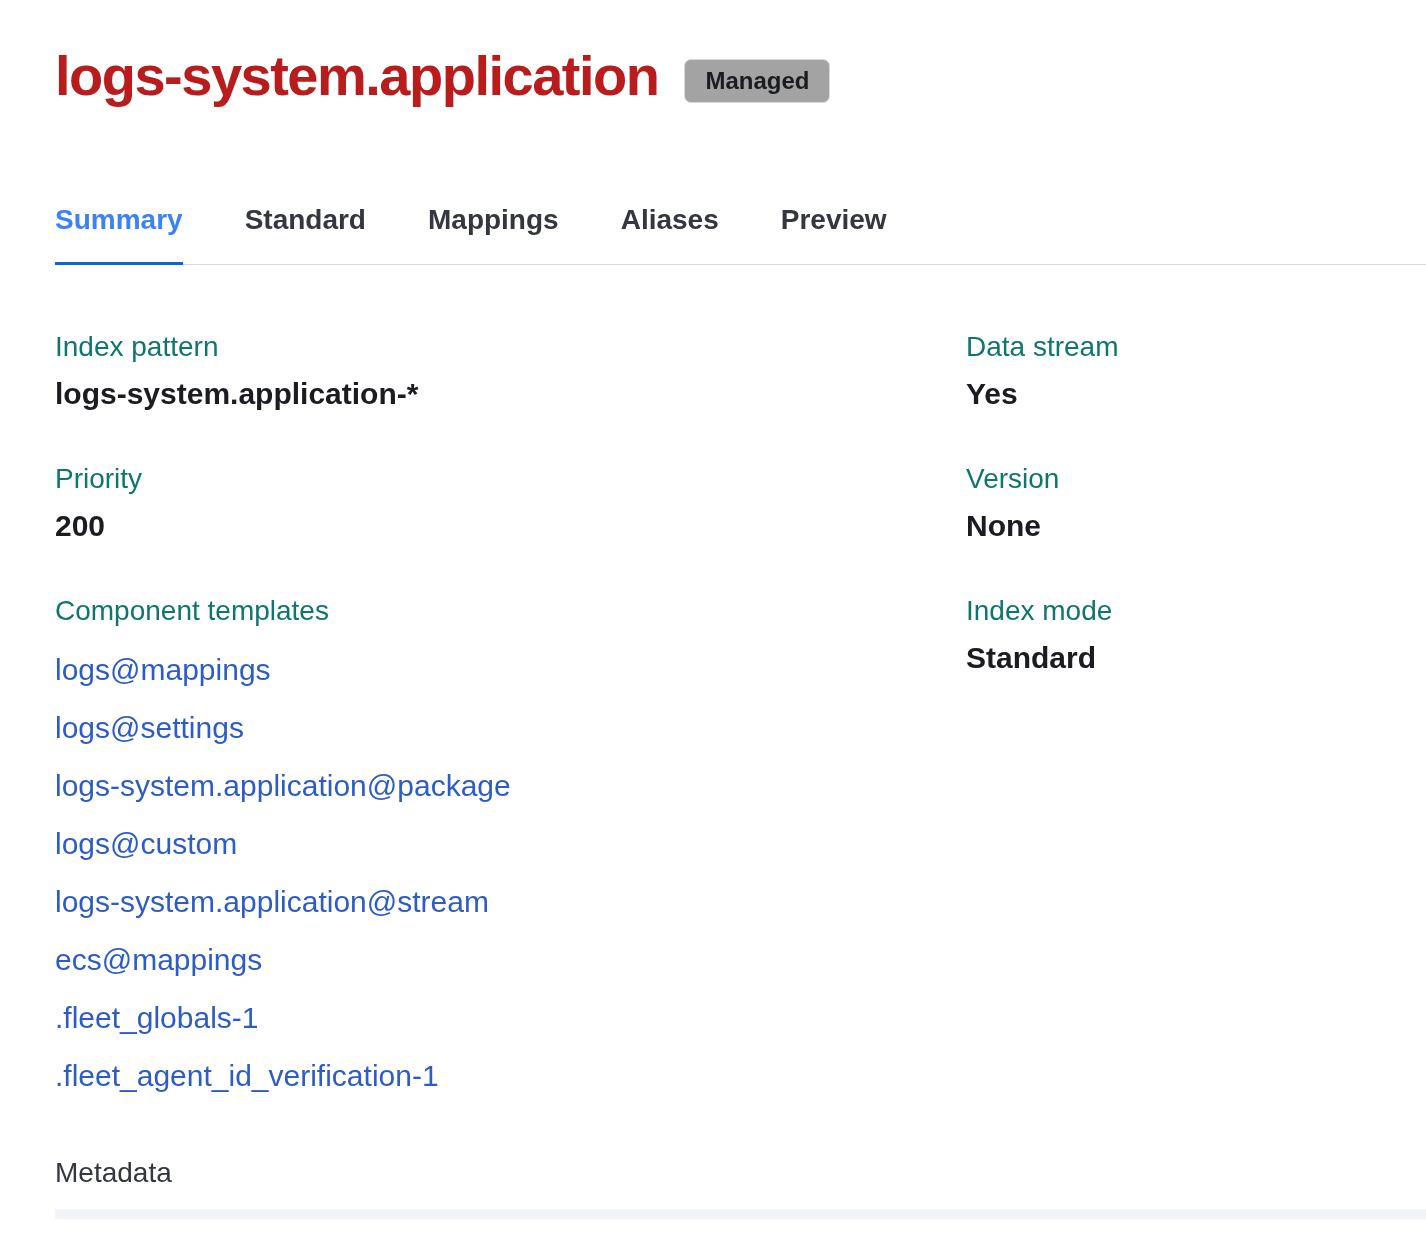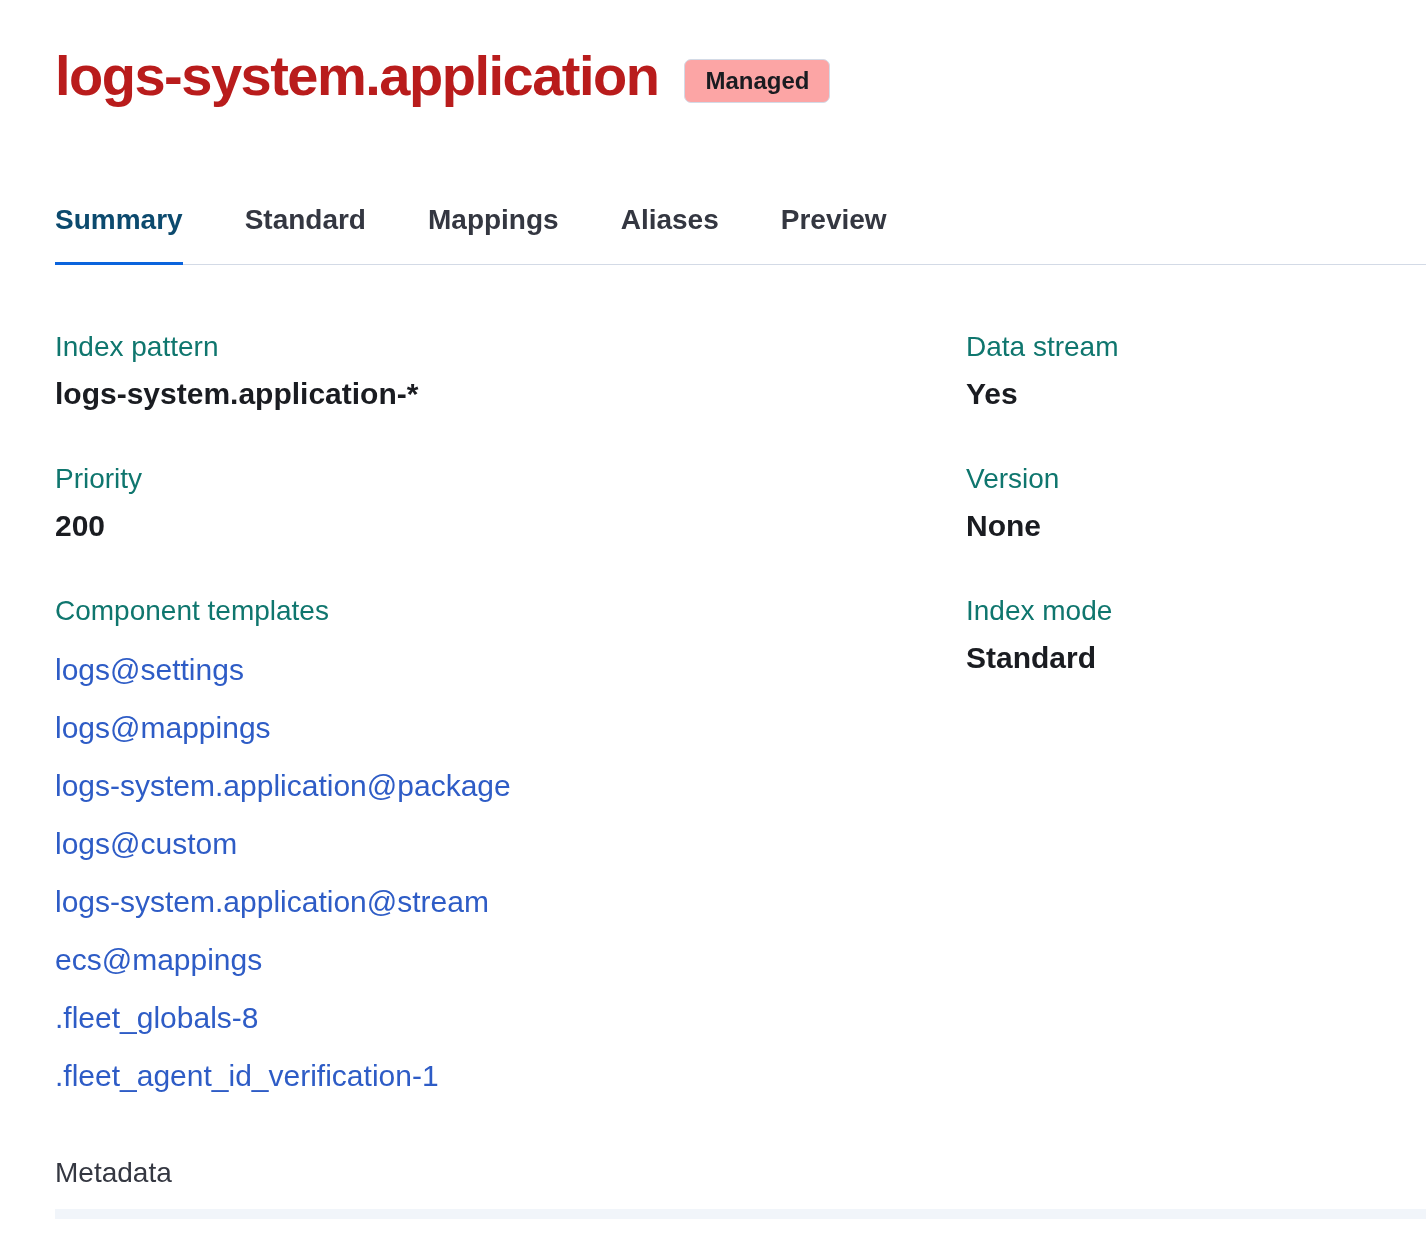--- a/index.html
+++ b/index.html
@@ -29,42 +29,42 @@
     color: #b91c1c;
   }
   .badge {
     display: inline-block;
     font-size: 24px;
     font-weight: 600;
     color: #1a1c21;
     border: 1px solid #d3dae6;
     border-radius: 7px;
     padding: 7px 20px;
-    background: #fca5a5;
+    background: #a3a3a3;
     margin-top: 10px;
     white-space: nowrap;
   }
   .tabs {
     display: flex;
     gap: 62px;
     margin-top: 96px;
     border-bottom: 1px solid #d3dae6;
     padding-right: 40px;
   }
   .tab {
     font-size: 28px;
     font-weight: 700;
     color: #343741;
     padding-bottom: 26px;
     border-bottom: 3px solid transparent;
     margin-bottom: -1px;
     cursor: pointer;
   }
   .tab.active {
-    color: #0c4a6e;
+    color: #3b82f6;
     border-bottom-color: #0b64dd;
   }
   .content {
     display: grid;
     grid-template-columns: 911px 1fr;
     margin-top: 66px;
   }
   .field-group {
     margin-bottom: 52px;
   }
@@ -135,33 +135,33 @@
 
       <div class="field-group">
         <div class="field-label">Priority</div>
         <div class="field-value">200</div>
       </div>
 
       <div class="field-group">
         <div class="field-label">Component templates</div>
         <ul class="template-list">
 
+            <li><a href="#">logs@mappings</a></li>
+
             <li><a href="#">logs@settings</a></li>
-
-            <li><a href="#">logs@mappings</a></li>
 
             <li><a href="#">logs-system.application@package</a></li>
 
             <li><a href="#">logs@custom</a></li>
 
             <li><a href="#">logs-system.application@stream</a></li>
 
             <li><a href="#">ecs@mappings</a></li>
 
-            <li><a href="#">.fleet_globals-8</a></li>
+            <li><a href="#">.fleet_globals-1</a></li>
 
             <li><a href="#">.fleet_agent_id_verification-1</a></li>
           </ul>
       </div>
 
       <div class="metadata-section">
         <div class="metadata-label">Metadata</div>
       </div>
 
     </div>

